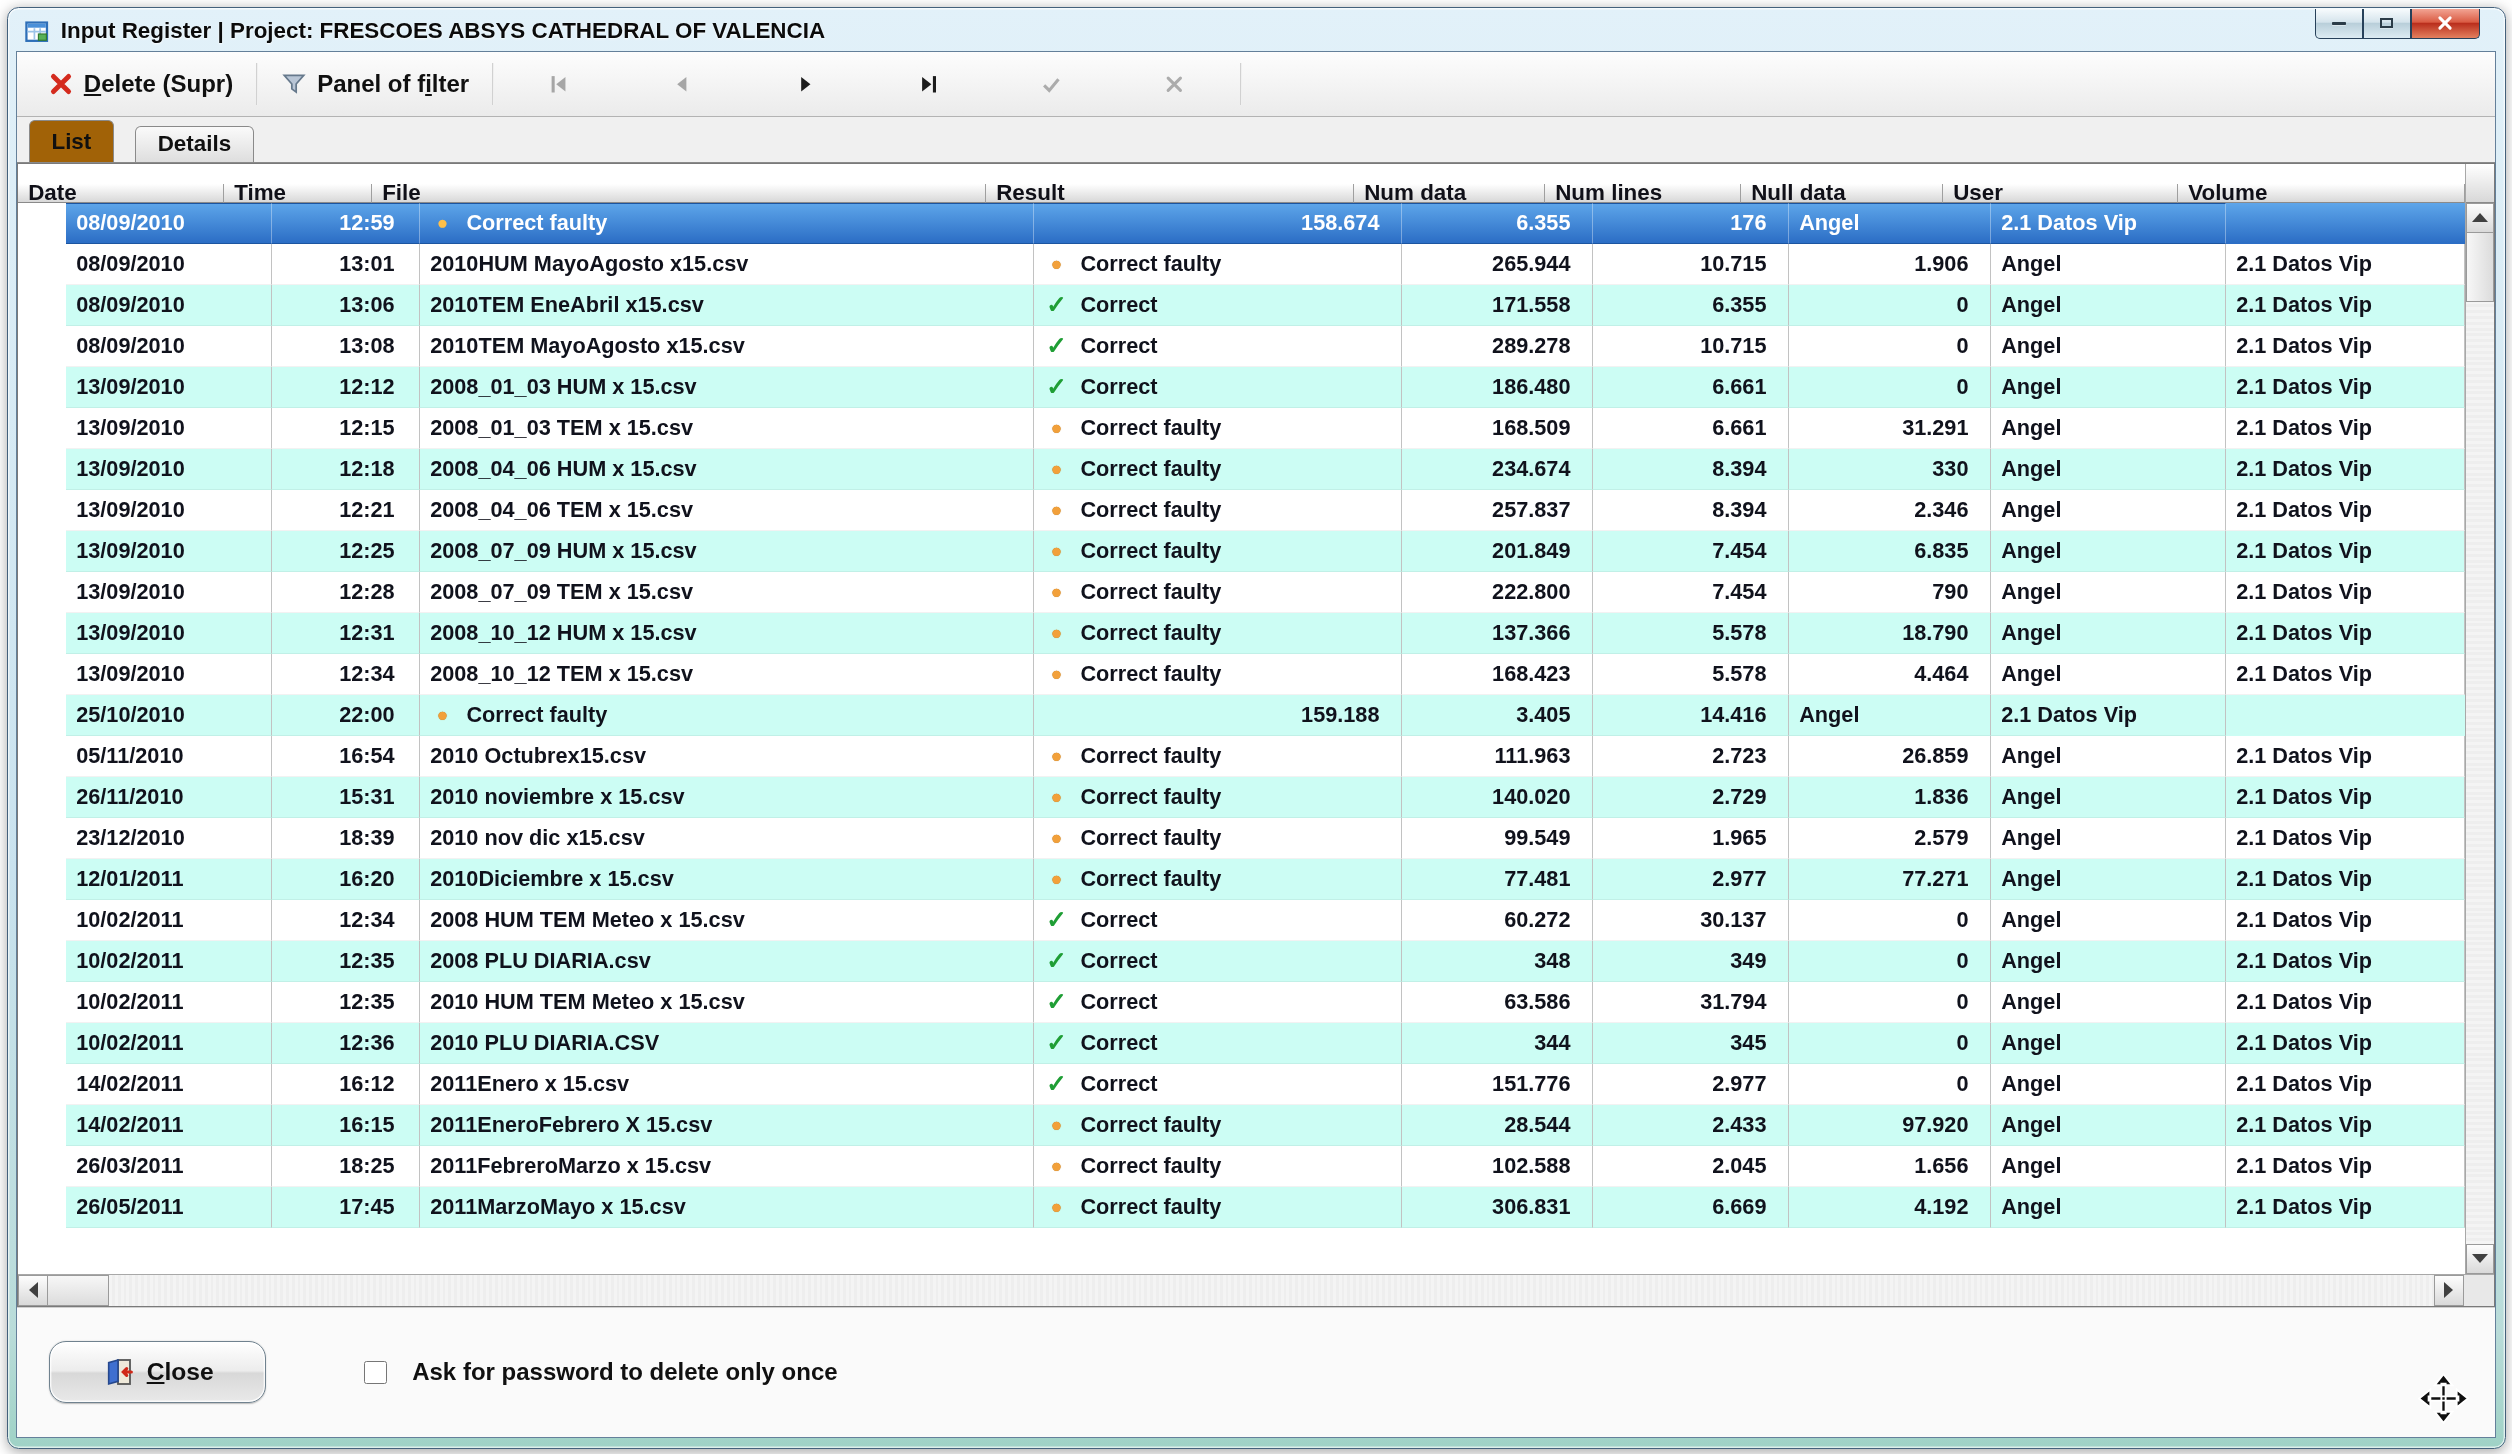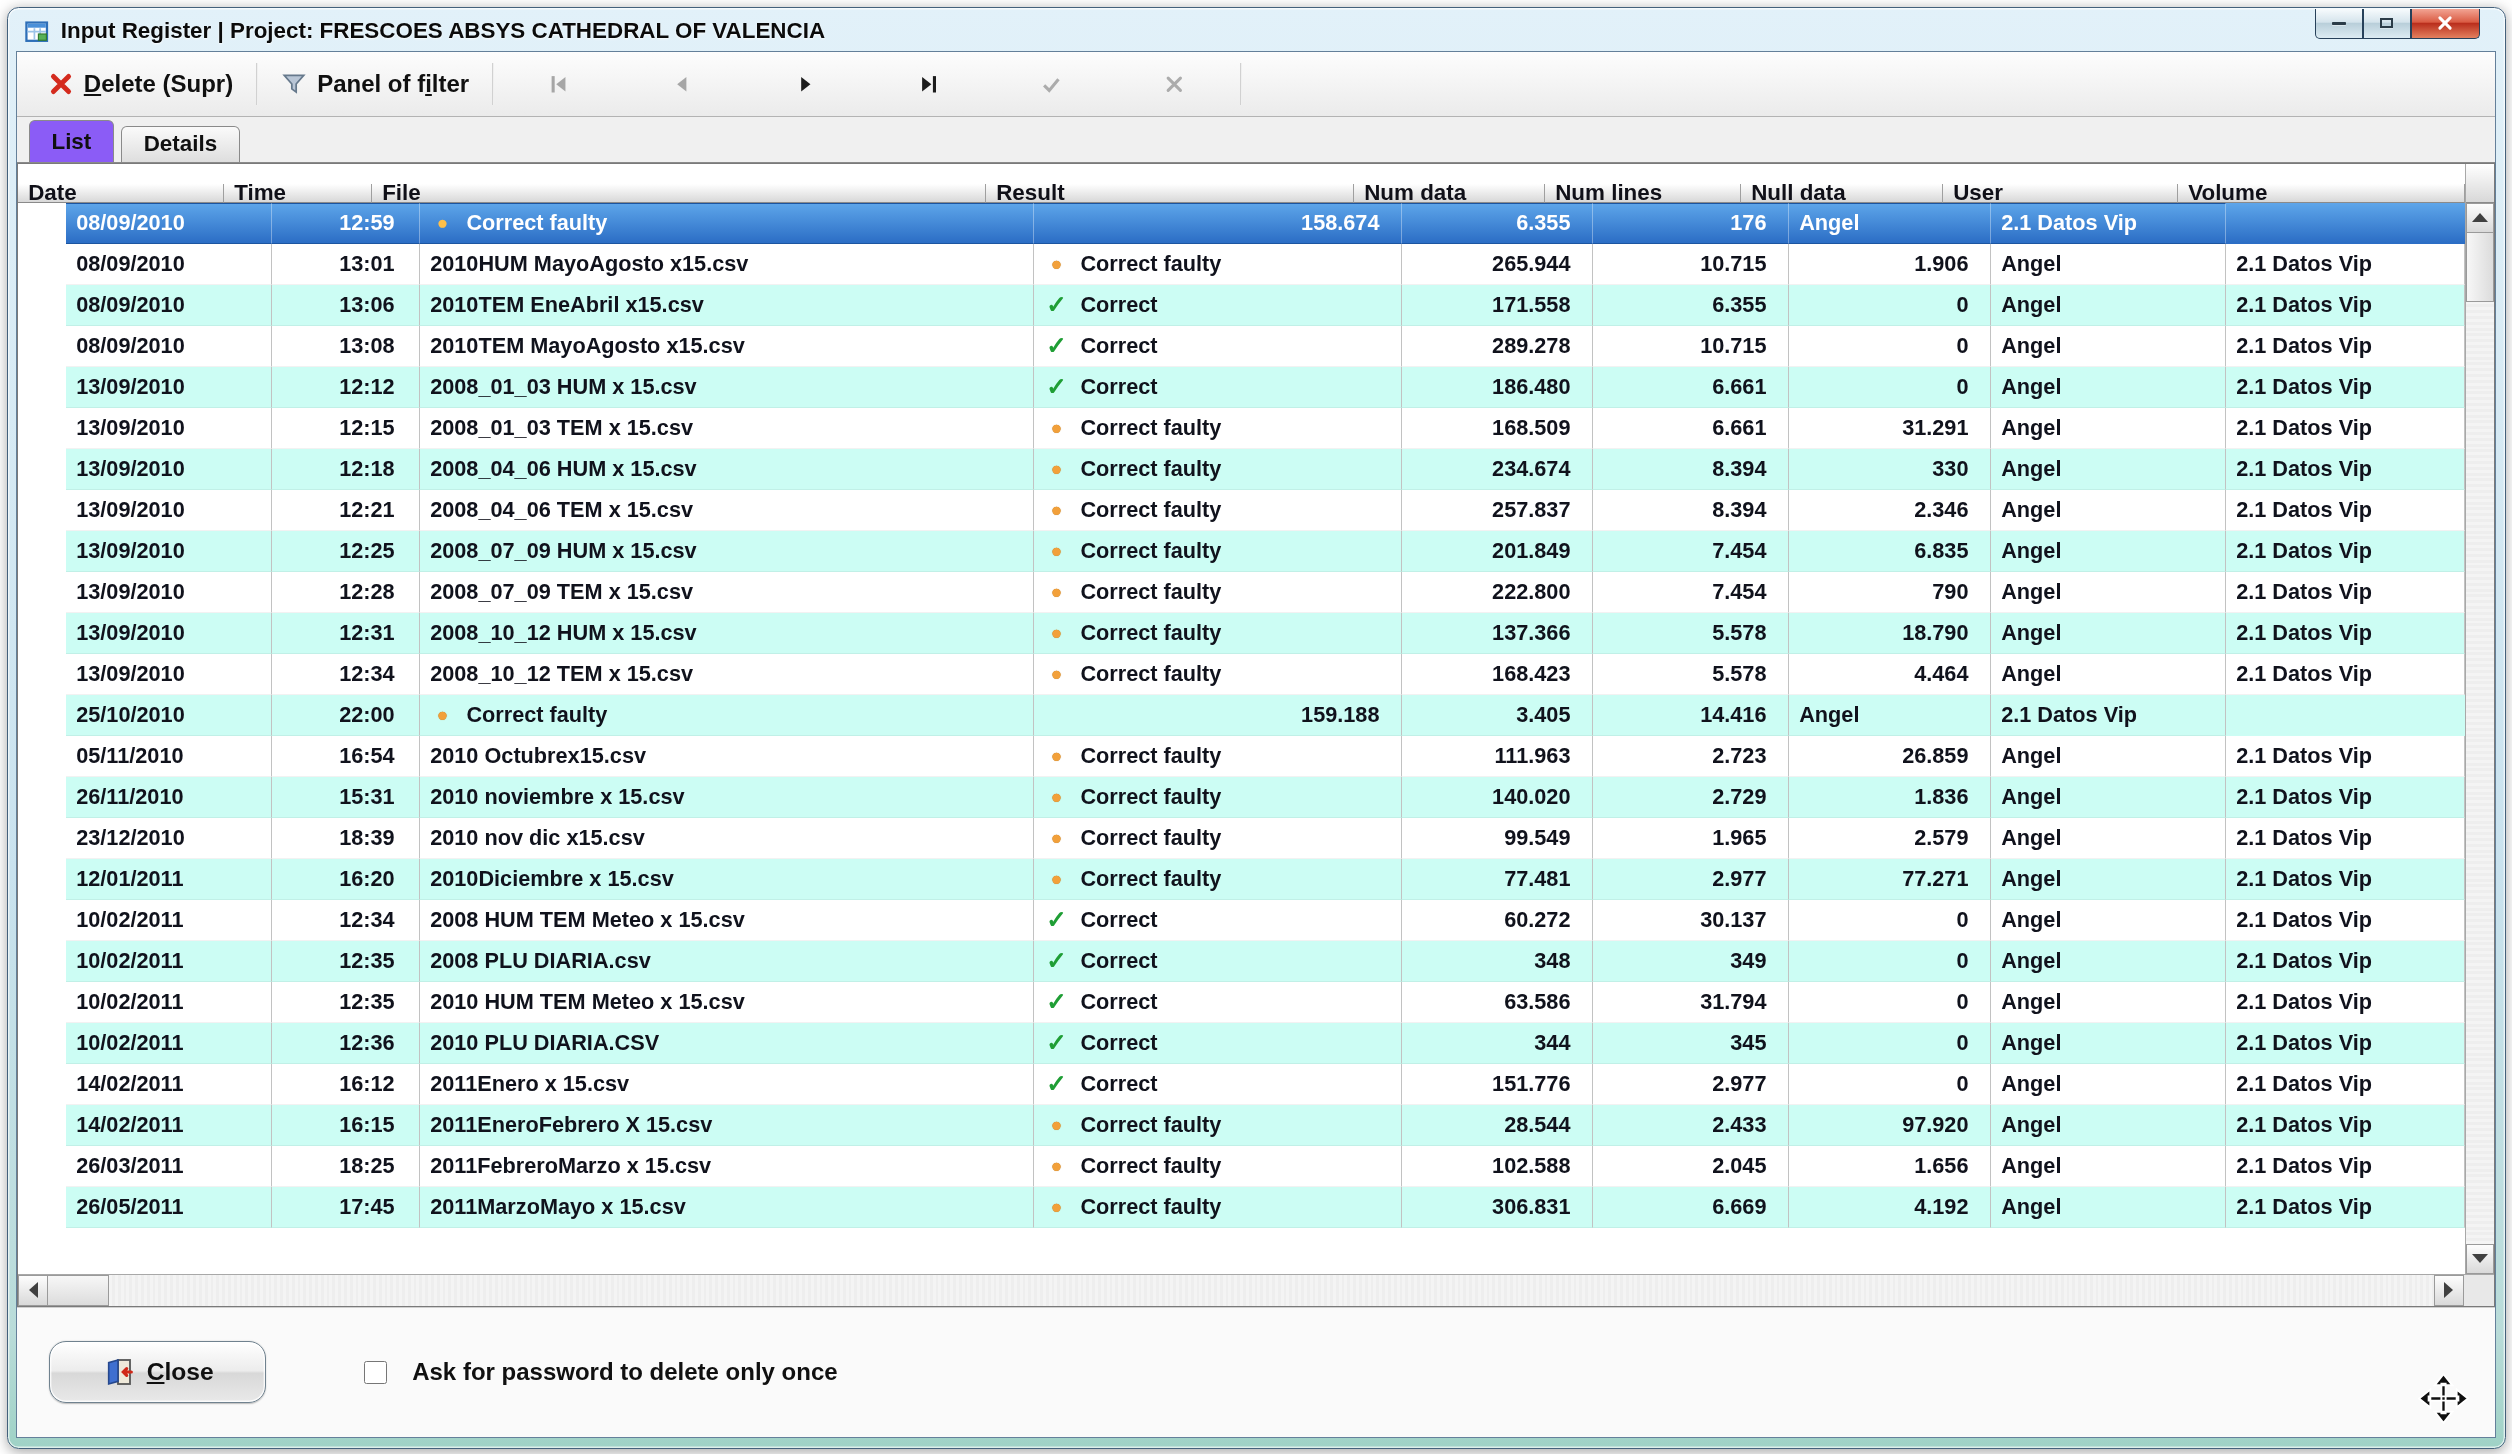--- a/index.html
+++ b/index.html
@@ -37,22 +37,22 @@
   .tbtn{display:flex;align-items:center;gap:10px;padding:0 19px;height:53px;font-size:24px;font-weight:bold;color:#101010;cursor:default;}
   .u{text-decoration:underline;}
   .tb-sep{width:1.4px;height:42px;background:linear-gradient(90deg,#c2c2c2,#fff);margin:0 4.3px;flex:0 0 auto;}
   .navgroup{display:flex;align-items:center;height:53px;}
   .nav-btn{width:123px;height:49px;display:flex;align-items:center;justify-content:center;}
 
   
   .tabstrip{height:46px;flex:0 0 auto;display:flex;align-items:flex-end;padding:0 0 0 11.6px;background:#f0f0f0;border-bottom:0.7px solid #8a8a8a;position:relative;}
   .tab{font-size:22.4px;font-weight:bold;color:#101010;border:0.7px solid #8a8a8a;border-bottom:none;border-radius:5.8px 5.8px 0 0;
     padding:0 21.7px;display:flex;align-items:center;}
-  .tab.active{height:42px;background:#8b5cf6;position:relative;z-index:2;margin-bottom:-0.7px;}
-  .tab.inactive{height:36px;background:linear-gradient(180deg,#fafafa,#dedede);margin-left:7px;}
+  .tab.active{height:42px;background:#a16207;position:relative;z-index:2;margin-bottom:-0.7px;}
+  .tab.inactive{height:36px;background:linear-gradient(180deg,#fafafa,#dedede);margin-left:21px;}
 
   
   .grid-outer{flex:1 1 auto;display:flex;flex-direction:column;border:0.7px solid #7a7a7a;background:#fff;overflow:hidden;}
   .grid-main{flex:1 1 auto;display:flex;overflow:hidden;}
   .grid-table{flex:1 1 auto;background:#ffffff;overflow:hidden;display:flex;flex-direction:column;}
   .grid-header,.grid-row{display:grid;grid-template-columns:206px 148px 614px 368px 191px 196px 202px 235px minmax(0,1fr);}
   .grid-header{flex:0 0 auto;height:39px;}
   .hcell{background:linear-gradient(180deg,#ffffff,#d8d8d8);border-right:0.7px solid #9f9f9f;border-bottom:0.7px solid #8a8a8a;
     font-size:22.4px;font-weight:bold;color:#101018;display:flex;align-items:center;padding-left:10px;white-space:nowrap;overflow:hidden;margin-top:20px;}
   .grid-body{flex:1 1 auto;overflow:hidden;padding-left:48px;}

